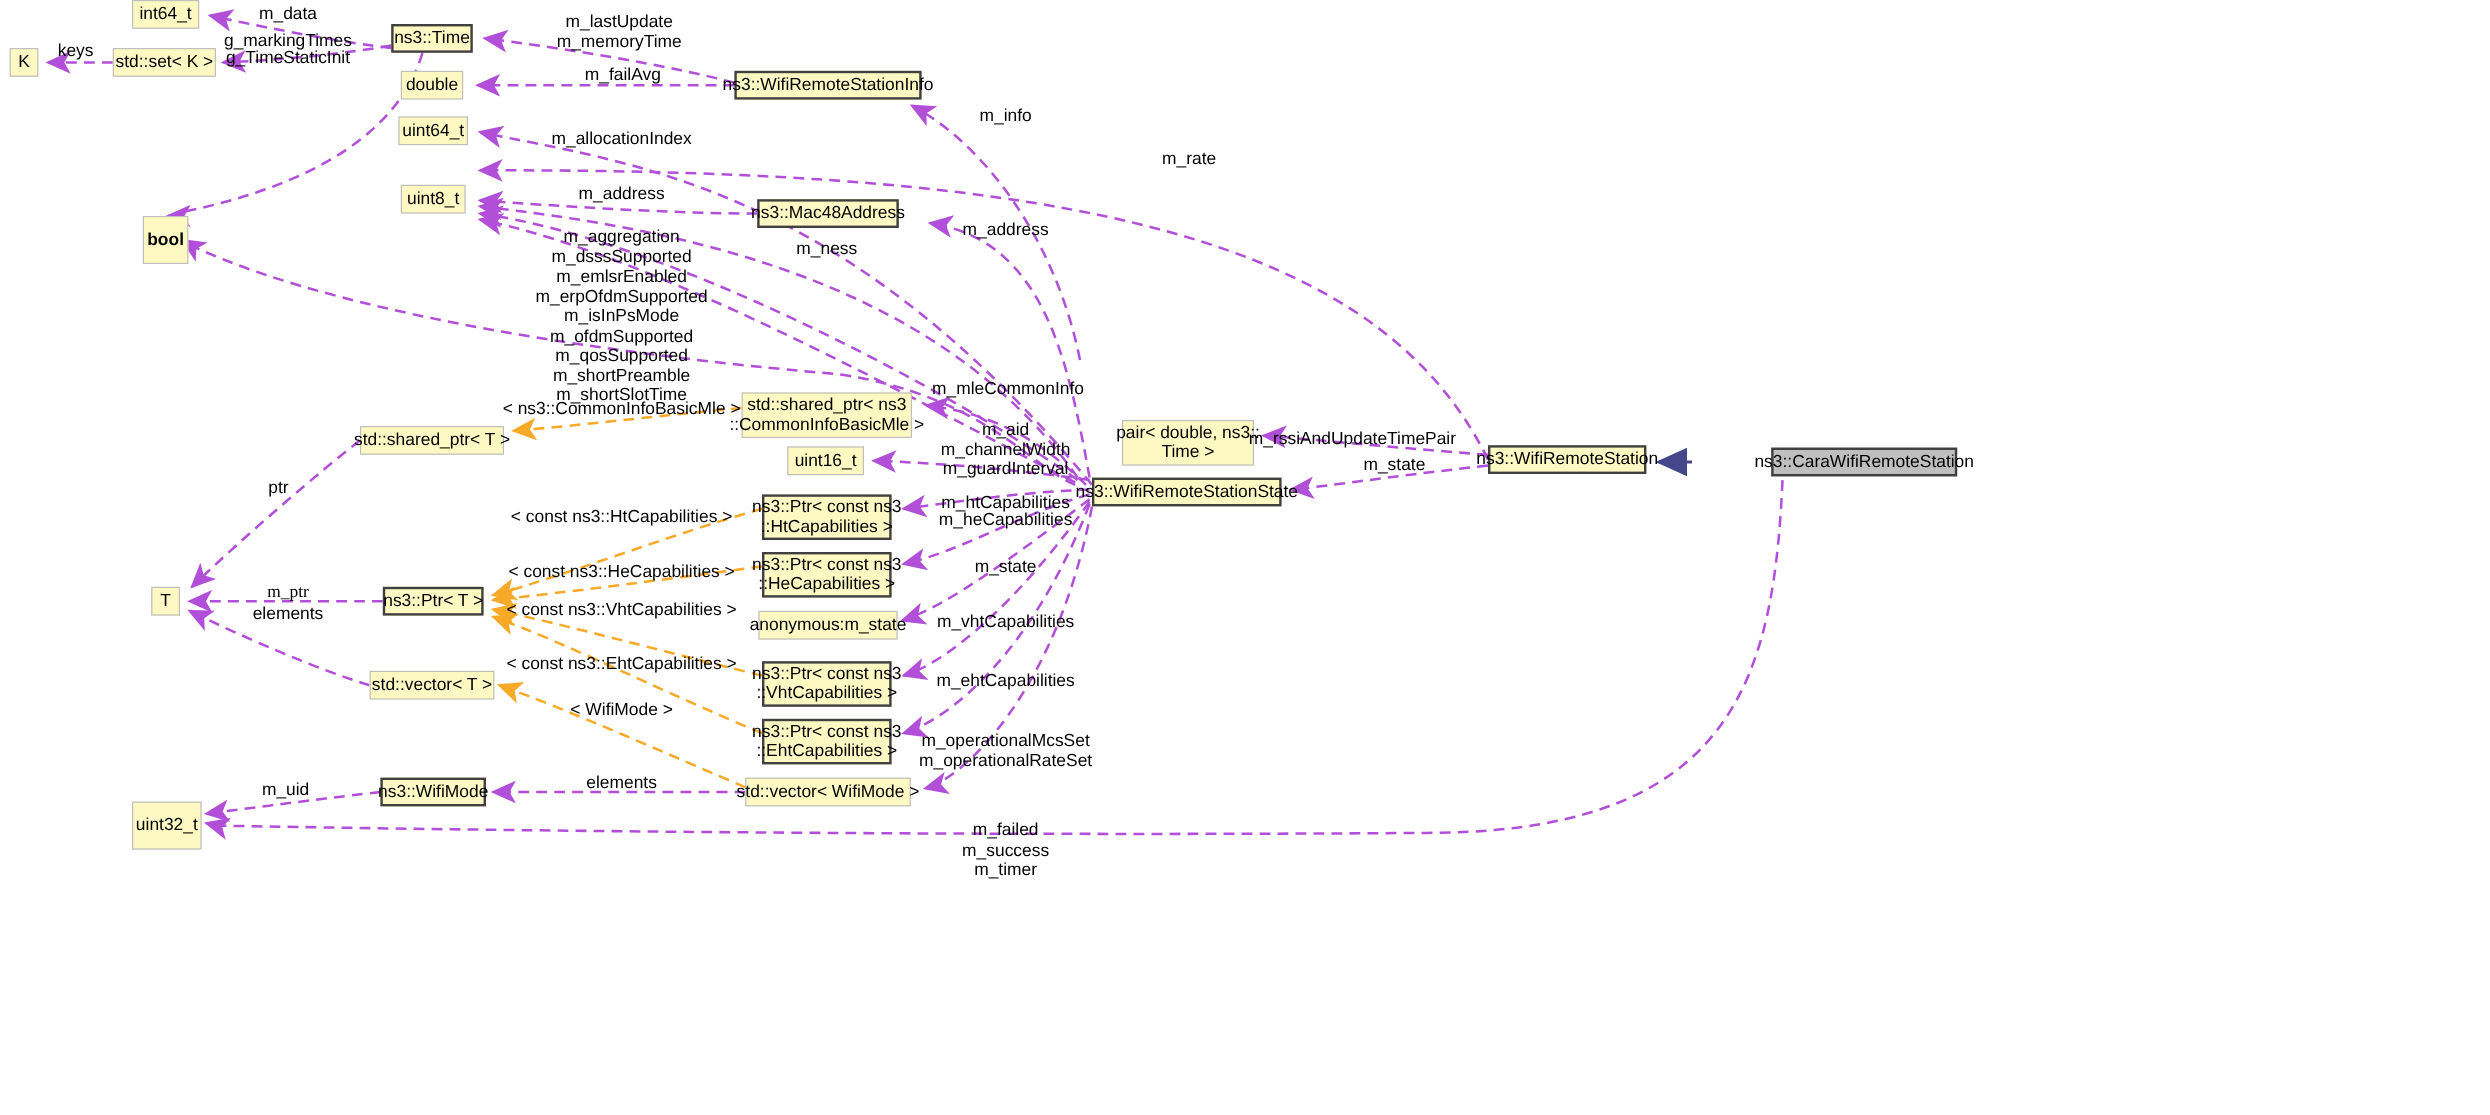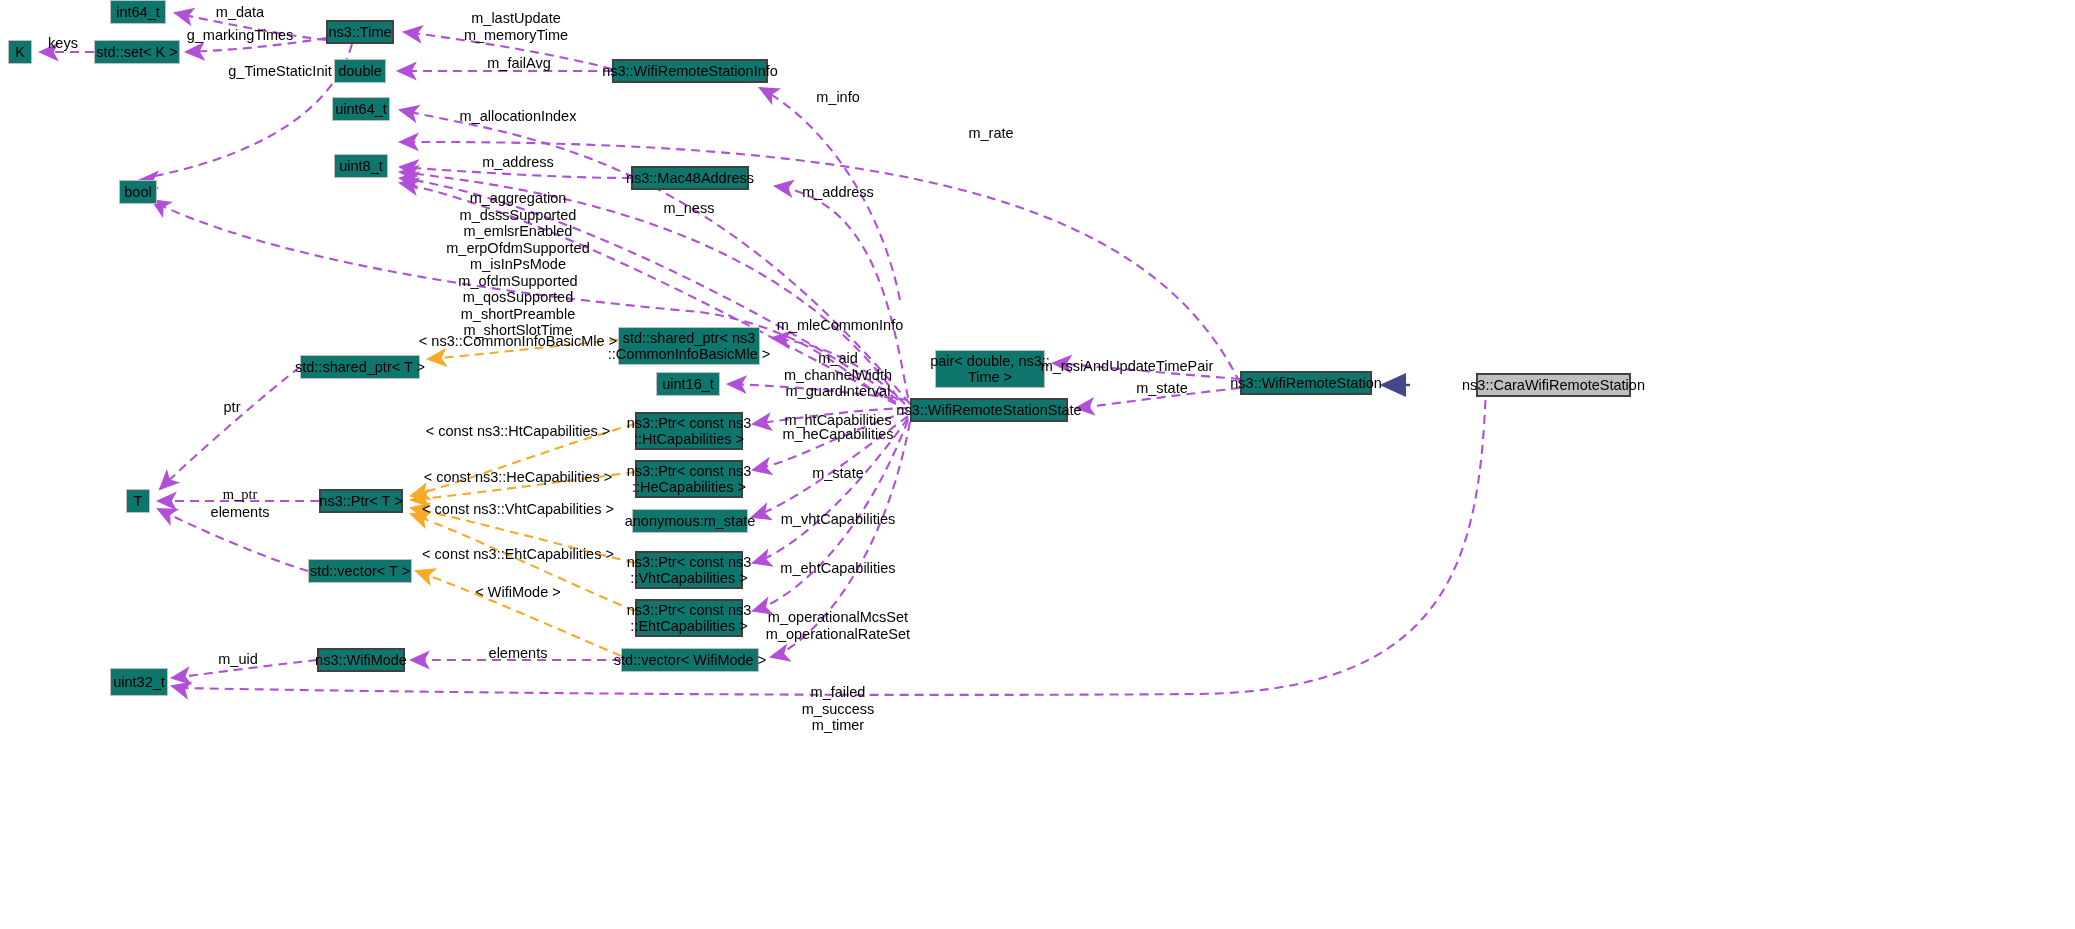--- a/index.html
+++ b/index.html
@@ -1,20 +1,20 @@
 <!DOCTYPE html>
 <html><head>
 <meta charset="utf-8">
 <title>ns3::CaraWifiRemoteStation Collaboration Diagram</title>
 <style>
   html,body{margin:0;padding:0;background:#ffffff;}
   #canvas{position:relative;width:2075px;height:929px;background:#ffffff;
           font-family:"Liberation Sans","DejaVu Sans",sans-serif;overflow:hidden;}
   .node{position:absolute;box-sizing:border-box;display:flex;align-items:center;
-        justify-content:center;text-align:center;background:#0f766e;
+        justify-content:center;text-align:center;background:#fef9c3;
         font-size:14.5px;color:#000000;line-height:1.12;padding:1px 4px;}
   .node.thin{border:1px solid #bfbfbf;}
   .node.thick{border:2px solid #404040;}
   .node.hl{border:2px solid #404040;background:#bfbfbf;}
   .elabel{position:absolute;font-size:14.5px;color:#000000;line-height:1.14;
           text-align:center;white-space:pre;transform:translate(-50%,-50%);}
   svg.edges{position:absolute;left:0;top:0;width:2075px;height:929px;
             pointer-events:none;}
   .pu{stroke:#b14fd8;stroke-width:2.1;fill:none;stroke-dasharray:9 6;}
   .or{stroke:#f7a928;stroke-width:2.1;fill:none;stroke-dasharray:9 6;}
@@ -97,21 +97,21 @@
   <div id="nodes">
       <div class="node thin" style="left: 110px; top: 0px; width: 56px; height: 24px; white-space: pre;">int64_t</div>
       <div class="node thick" style="left: 326px; top: 20px; width: 68px; height: 24px; white-space: pre;">ns3::Time</div>
       <div class="node thin" style="left: 8px; top: 40px; width: 24px; height: 24px; white-space: pre;">K</div>
       <div class="node thin" style="left: 94px; top: 40px; width: 86px; height: 24px; white-space: pre;">std::set&lt; K &gt;</div>
       <div class="node thin" style="left: 334px; top: 59px; width: 52px; height: 24px; white-space: pre;">double</div>
       <div class="node thick" style="left: 612px; top: 59px; width: 156px; height: 24px; white-space: pre;">ns3::WifiRemoteStationInfo</div>
       <div class="node thin" style="left: 332px; top: 97px; width: 58px; height: 24px; white-space: pre;">uint64_t</div>
       <div class="node thin" style="left: 334px; top: 154px; width: 54px; height: 24px; white-space: pre;">uint8_t</div>
       <div class="node thick" style="left: 631px; top: 166px; width: 118px; height: 24px; white-space: pre;">ns3::Mac48Address</div>
-      <div class="node thin" style="left: 119px; top: 180px; width: 38px; height: 24px; white-space: pre;">bool</div>
+      <div class="node thin" style="left: 119px; top: 180px; width: 38px; height: 40px; white-space: pre; font-weight: bold;">bool</div>
       <div class="node thin" style="left: 618px; top: 327px; width: 142px; height: 38px; white-space: pre;">std::shared_ptr&lt; ns3
 ::CommonInfoBasicMle &gt;</div>
       <div class="node thin" style="left: 935px; top: 350px; width: 110px; height: 38px; white-space: pre;">pair&lt; double, ns3::
 Time &gt;</div>
       <div class="node thin" style="left: 300px; top: 355px; width: 120px; height: 24px; white-space: pre;">std::shared_ptr&lt; T &gt;</div>
       <div class="node thin" style="left: 656px; top: 372px; width: 64px; height: 24px; white-space: pre;">uint16_t</div>
       <div class="node thick" style="left: 1240px; top: 371px; width: 132px; height: 24px; white-space: pre;">ns3::WifiRemoteStation</div>
       <div class="node hl" style="left: 1476px; top: 373px; width: 155px; height: 24px; white-space: pre;">ns3::CaraWifiRemoteStation</div>
       <div class="node thick" style="left: 910px; top: 398px; width: 158px; height: 24px; white-space: pre;">ns3::WifiRemoteStationState</div>
       <div class="node thick" style="left: 635px; top: 412px; width: 108px; height: 38px; white-space: pre;">ns3::Ptr&lt; const ns3
@@ -121,29 +121,29 @@
       <div class="node thin" style="left: 126px; top: 489px; width: 24px; height: 24px; white-space: pre;">T</div>
       <div class="node thick" style="left: 319px; top: 489px; width: 84px; height: 24px; white-space: pre;">ns3::Ptr&lt; T &gt;</div>
       <div class="node thin" style="left: 632px; top: 509px; width: 116px; height: 24px; white-space: pre;">anonymous:m_state</div>
       <div class="node thick" style="left: 635px; top: 551px; width: 108px; height: 38px; white-space: pre;">ns3::Ptr&lt; const ns3
 ::VhtCapabilities &gt;</div>
       <div class="node thin" style="left: 308px; top: 559px; width: 104px; height: 24px; white-space: pre;">std::vector&lt; T &gt;</div>
       <div class="node thick" style="left: 635px; top: 599px; width: 108px; height: 38px; white-space: pre;">ns3::Ptr&lt; const ns3
 ::EhtCapabilities &gt;</div>
       <div class="node thick" style="left: 317px; top: 648px; width: 88px; height: 24px; white-space: pre;">ns3::WifiMode</div>
       <div class="node thin" style="left: 621px; top: 648px; width: 138px; height: 24px; white-space: pre;">std::vector&lt; WifiMode &gt;</div>
-      <div class="node thin" style="left: 110px; top: 668px; width: 58px; height: 28px; white-space: pre;">uint32_t</div>
+      <div class="node thin" style="left: 110px; top: 668px; width: 58px; height: 40px; white-space: pre;">uint32_t</div>
     </div>
   <div id="labels">
       <div class="elabel" style="left: 240px; top: 12px;">m_data</div>
       <div class="elabel" style="left: 516px; top: 27px;">m_lastUpdate
 m_memoryTime</div>
       <div class="elabel" style="left: 240px; top: 35px;">g_markingTimes</div>
       <div class="elabel" style="left: 63px; top: 43px;">keys</div>
-      <div class="elabel" style="left: 240px; top: 71px; margin-left: 40px;">g_TimeStaticInit</div>
+      <div class="elabel" style="left: 240px; top: 49px;">g_TimeStaticInit</div>
       <div class="elabel" style="left: 519px; top: 63px;">m_failAvg</div>
       <div class="elabel" style="left: 838px; top: 97px;">m_info</div>
       <div class="elabel" style="left: 518px; top: 116px;">m_allocationIndex</div>
       <div class="elabel" style="left: 991px; top: 133px;">m_rate</div>
       <div class="elabel" style="left: 518px; top: 162px;">m_address</div>
       <div class="elabel" style="left: 838px; top: 192px;">m_address</div>
       <div class="elabel" style="left: 689px; top: 208px;">m_ness</div>
       <div class="elabel" style="left: 518px; top: 264px;">m_aggregation
 m_dsssSupported
 m_emlsrEnabled

